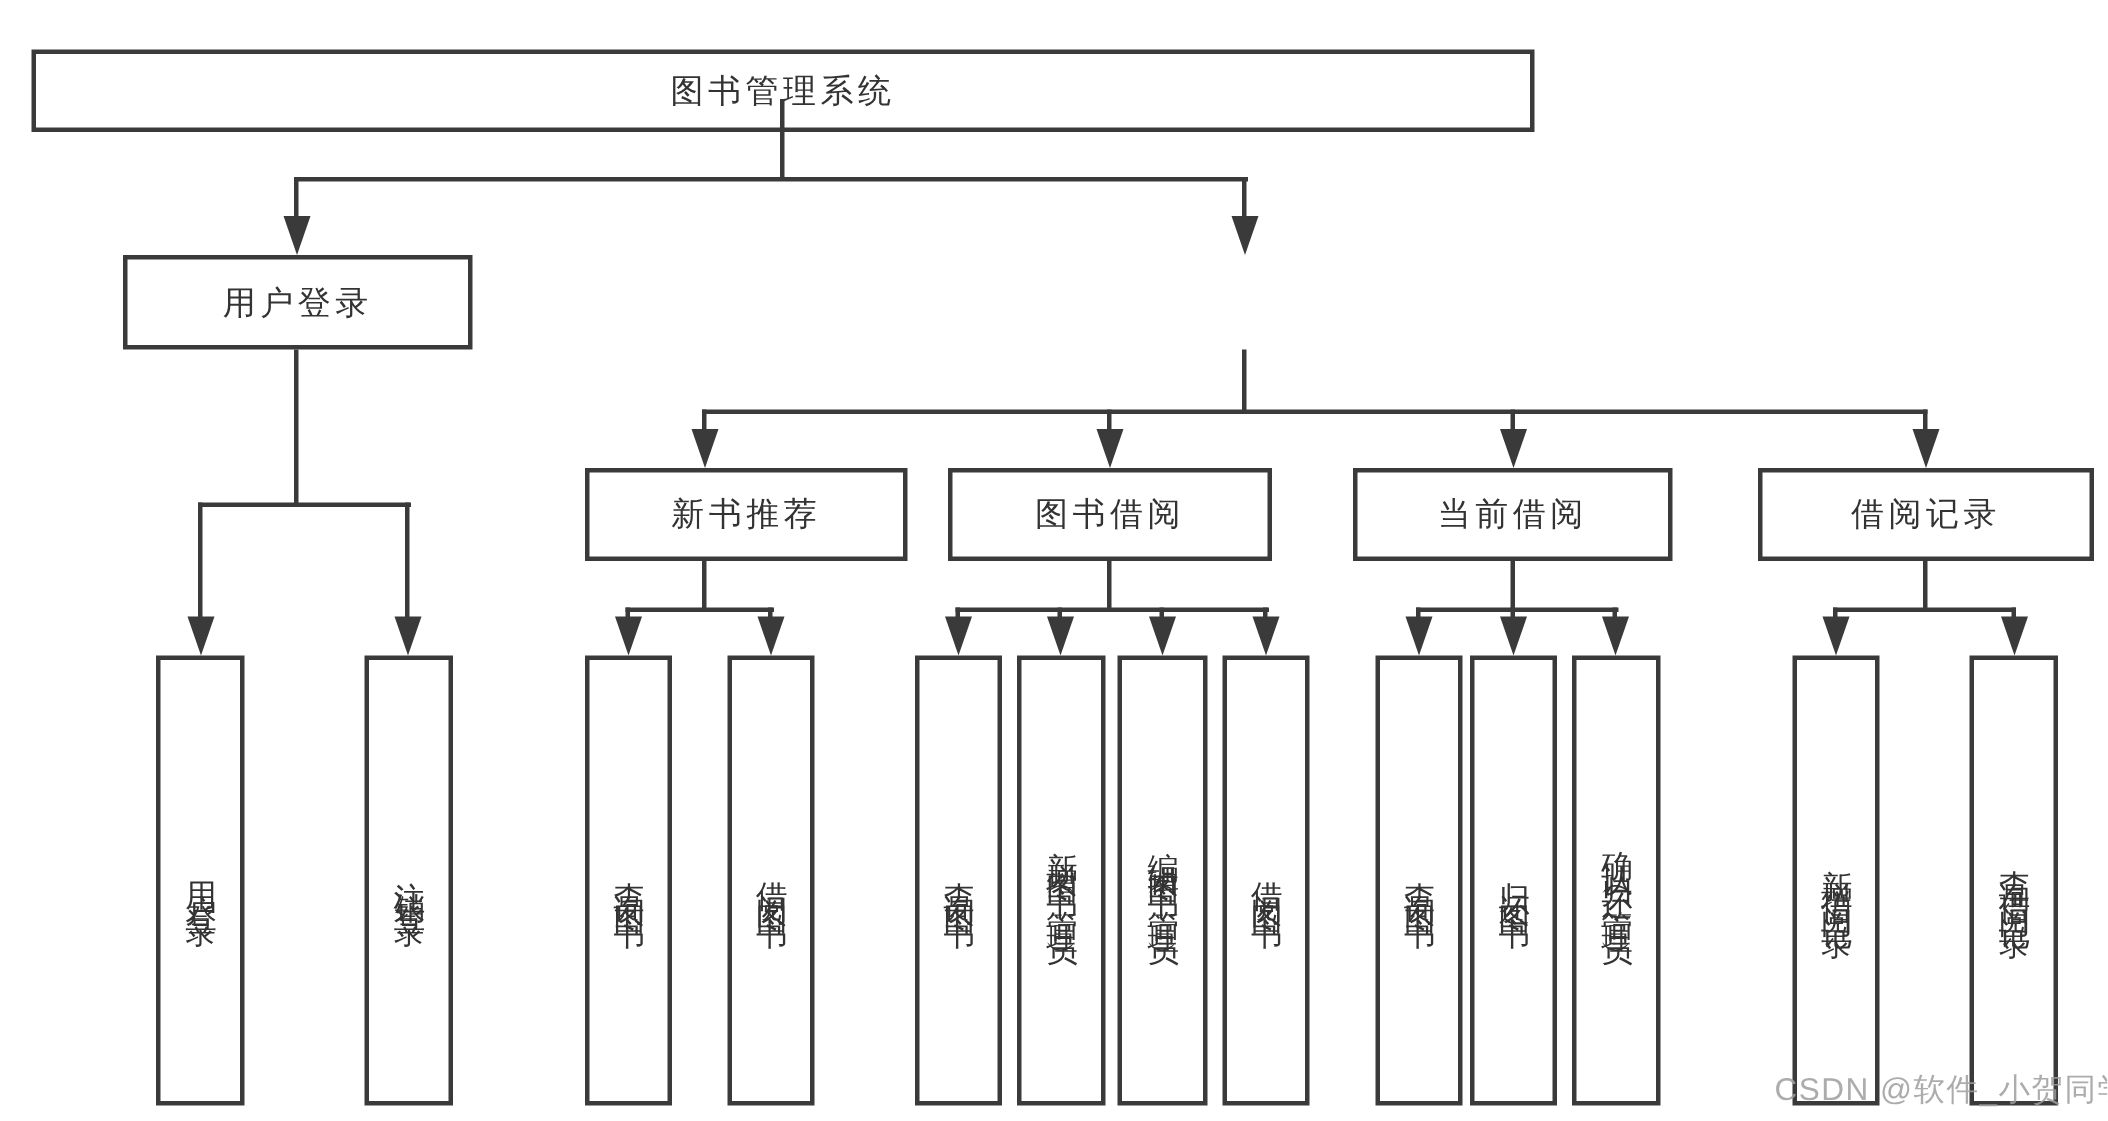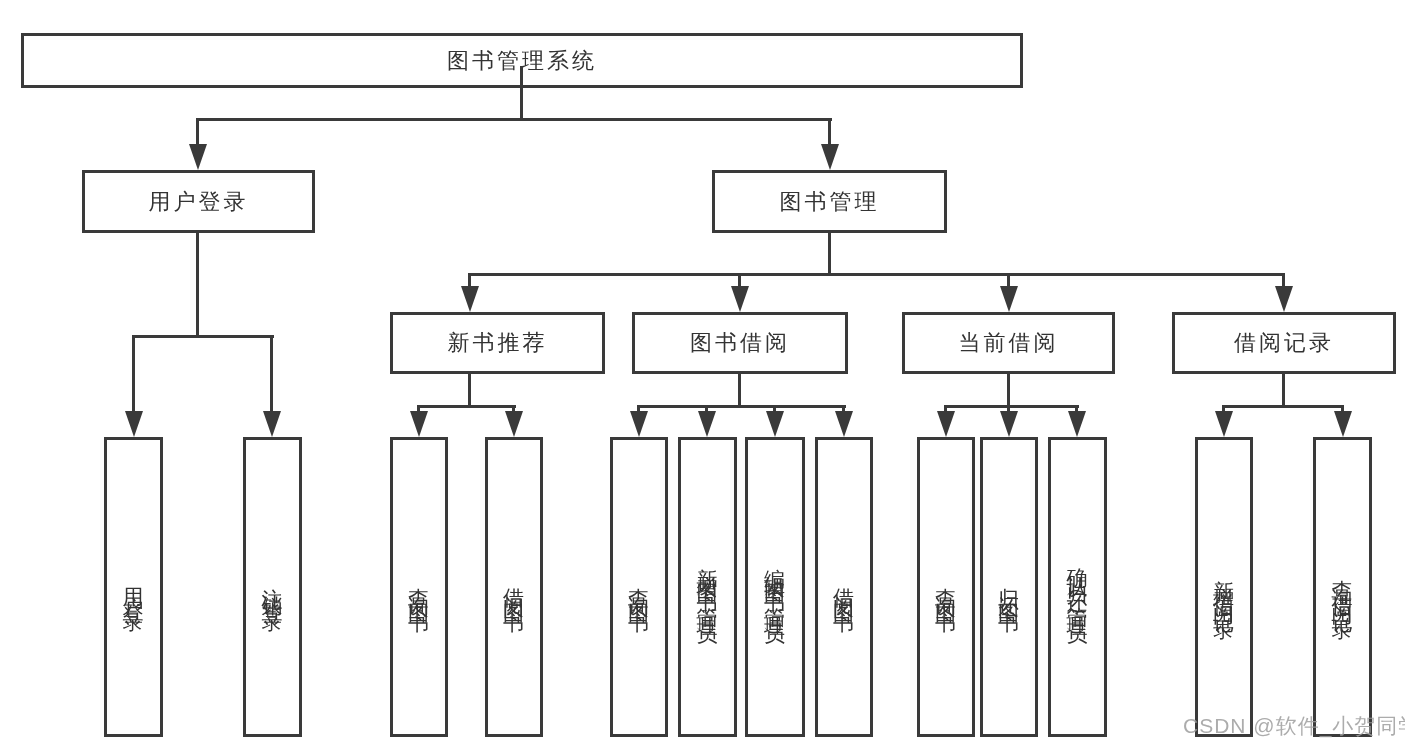--- a/index.html
+++ b/index.html
@@ -41,21 +41,20 @@
 </style>
 </head>
 <body>
 
 <div id="stage">
 
   <div class="node" style="left:21px;top:13px;width:1002px;height:55px;margin-top:20px;">图书管理系统</div>
 
   <div class="node" style="left:82px;top:170px;width:233px;height:63px;">用户登录</div>
 
-  <div class="node" style="left:712px;top:170px;width:235px;height:63px;">图书管理</div>
 
   <div class="node" style="left:362px;top:312px;width:215px;height:62px;margin-left:28px;">新书推荐</div>
 
   <div class="node" style="left:902px;top:312px;width:213px;height:62px;">当前借阅</div>
 
   <div class="node" style="left:632px;top:312px;width:216px;height:62px;">图书借阅</div>
 
   <div class="node" style="left:1172px;top:312px;width:224px;height:62px;">借阅记录</div>
 
   <div class="vnode" style="left:104px;top:437px;width:59px;height:300px;">

